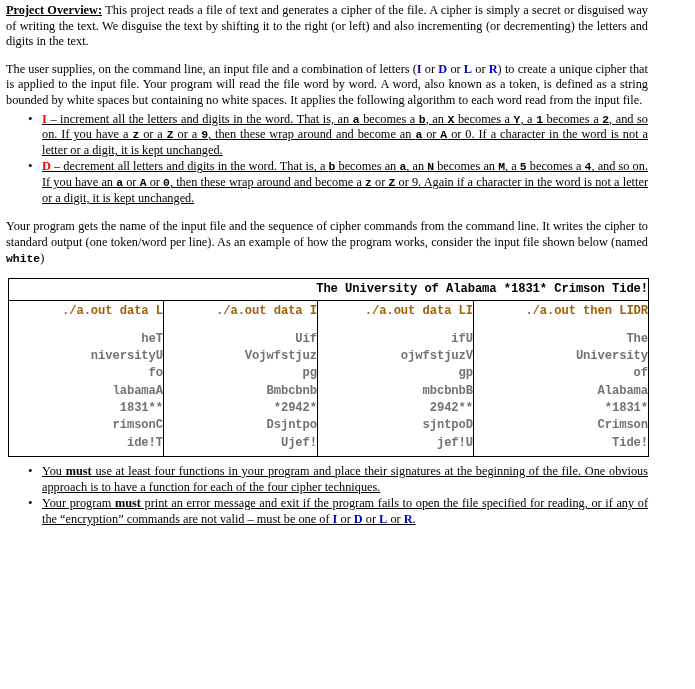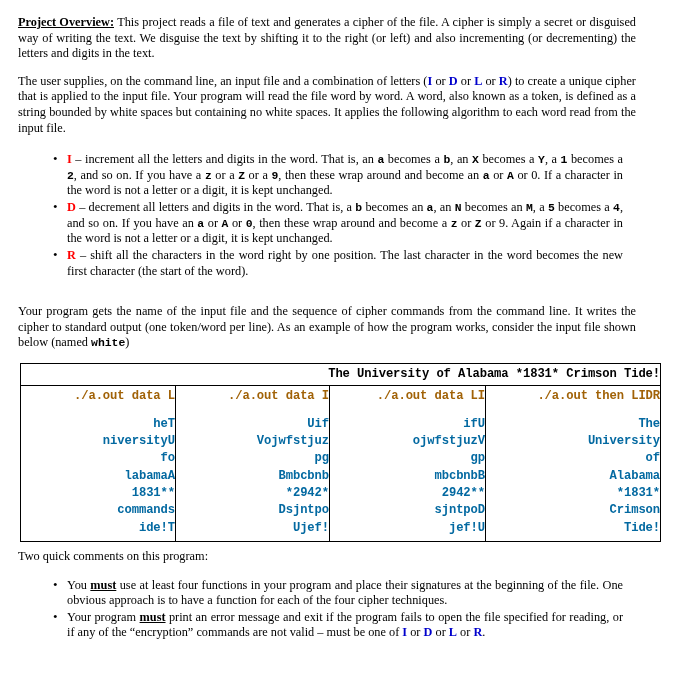--- a/index.html
+++ b/index.html
@@ -13,21 +13,21 @@
     font-family: "Liberation Serif", "DejaVu Serif", serif;
     color: #000000;
     font-size: 12.3px;
     line-height: 1.27;
     overflow: hidden;
   }
   .page {
     position: relative;
     width: 695px;
     height: 689px;
-    padding: 12px;
+    padding: 0;
     box-sizing: border-box;
   }
   .para {
     margin: 0 0 0 0;
     padding: 0 47px 0 6px;
     text-align: justify;
     text-justify: inter-word;
   }
   .p-top { padding-top: 3px; }
   .gap { height: 12px; }
@@ -37,23 +37,24 @@
   .b { font-weight: bold; }
   .blue { color: #0000CC; font-weight: bold; }
   .red  { color: #FF0000; font-weight: bold; }
   .codeword {
     font-family: "Liberation Mono", "DejaVu Sans Mono", monospace;
     font-weight: bold;
     font-size: 11.4px;
   }
 
   ul.bullets {
-    margin: 13px;
+    margin: 0;
     padding: 0;
     list-style: none;
+    text-decoration: underline;
   }
   ul.bullets > li {
     position: relative;
     margin: 0 0 1px 0;
     padding: 0 47px 0 42px;
     text-align: justify;
   }
   ul.bullets > li::before {
     content: "\2022";
     position: absolute;
@@ -90,21 +91,21 @@
     color: #000;
     white-space: nowrap;
   }
   table.example td.cmd {
     color: #a16207;
     border-bottom: none;
     white-space: nowrap;
     padding-bottom: 0;
   }
   table.example td.out {
-    color: #0369a1;
+    color: #737373;
     border-top: none;
     padding-top: 10px;
     padding-bottom: 4px;
   }
   table.example td.out div { white-space: pre; }
   col.c1 { width: 155px; }
   col.c2 { width: 154px; }
   col.c3 { width: 156px; }
   col.c4 { width: 175px; }
 </style>
@@ -125,23 +126,20 @@
   </p>
 
   <div class="gap-xs"></div>
 
   <ul class="bullets">
     <li>
       <span class="red">I</span><span> – increment all the letters and digits in the word.  That is, an </span><span class="codeword">a</span><span> becomes a </span><span class="codeword">b</span><span>, an </span><span class="codeword">X</span><span> becomes a </span><span class="codeword">Y</span><span>, a </span><span class="codeword">1</span><span> becomes a </span><span class="codeword">2</span><span>, and so on.  If you have a </span><span class="codeword">z</span><span> or a </span><span class="codeword">Z</span><span> or a </span><span class="codeword">9</span><span>, then these wrap around and become an </span><span class="codeword">a</span><span> or </span><span class="codeword">A</span><span> or 0. If a character in the word is not a letter or a digit, it is kept unchanged.</span>
     </li>
     <li>
       <span class="red">D</span><span> – decrement all letters and digits in the word.  That is, a </span><span class="codeword">b</span><span> becomes an </span><span class="codeword">a</span><span>, an </span><span class="codeword">N</span><span> becomes an </span><span class="codeword">M</span><span>, a </span><span class="codeword">5</span><span> becomes a </span><span class="codeword">4</span><span>, and so on.  If you have an </span><span class="codeword">a</span><span> or </span><span class="codeword">A</span><span> or </span><span class="codeword">0</span><span>, then these wrap around and become a </span><span class="codeword">z</span><span> or </span><span class="codeword">Z</span><span> or 9. Again if a character in the word is not a letter or a digit, it is kept unchanged.</span>
-    </li>
-    <li>
-      <span class="red">R</span><span> – shift all the characters in the word right by one position.  The last character in the word becomes the new first character (the start of the word).</span>
     </li>
   </ul>
 
   <div class="gap"></div>
 
   <p class="para">
     <span>Your program gets the name of the input file and the sequence of cipher commands from the command line.  It writes the cipher to standard output (one token/word per line).  As an example of how the program works, consider the input file shown below (named </span><span class="codeword">white</span><span>)</span>
   </p>
 
   <div class="gap"></div>
@@ -164,21 +162,21 @@
           <td class="cmd">./a.out data LI</td>
           <td class="cmd">./a.out then LIDR</td>
         </tr>
         <tr>
           <td class="out">
             <div>heT</div>
             <div>niversityU</div>
             <div>fo</div>
             <div>labamaA</div>
             <div>1831**</div>
-            <div>commands</div>
+            <div>rimsonC</div>
             <div>ide!T</div>
           </td>
           <td class="out">
             <div>Uif</div>
             <div>Vojwfstjuz</div>
             <div>pg</div>
             <div>Bmbcbnb</div>
             <div>*2942*</div>
             <div>Dsjntpo</div>
             <div>Ujef!</div>
@@ -201,21 +199,20 @@
             <div>Crimson</div>
             <div>Tide!</div>
           </td>
         </tr>
       </tbody>
     </table>
   </div>
 
   <div class="gap-sm"></div>
 
-  <p class="para">Two quick comments on this program:</p>
 
   <ul class="bullets">
     <li>
       <span>You </span><span class="u b">must</span><span> use at least four functions in your program and place their signatures at the beginning of the file. One obvious approach is to have a function for each of the four cipher techniques.</span>
     </li>
     <li>
       <span>Your program </span><span class="u b">must</span><span> print an error message and exit if the program fails to open the file specified for reading, or if any of the “encryption” commands are not valid – must be one of </span><span class="blue">I</span><span> or </span><span class="blue">D</span><span> or </span><span class="blue">L</span><span> or </span><span class="blue">R</span><span>.</span>
     </li>
   </ul>
 

